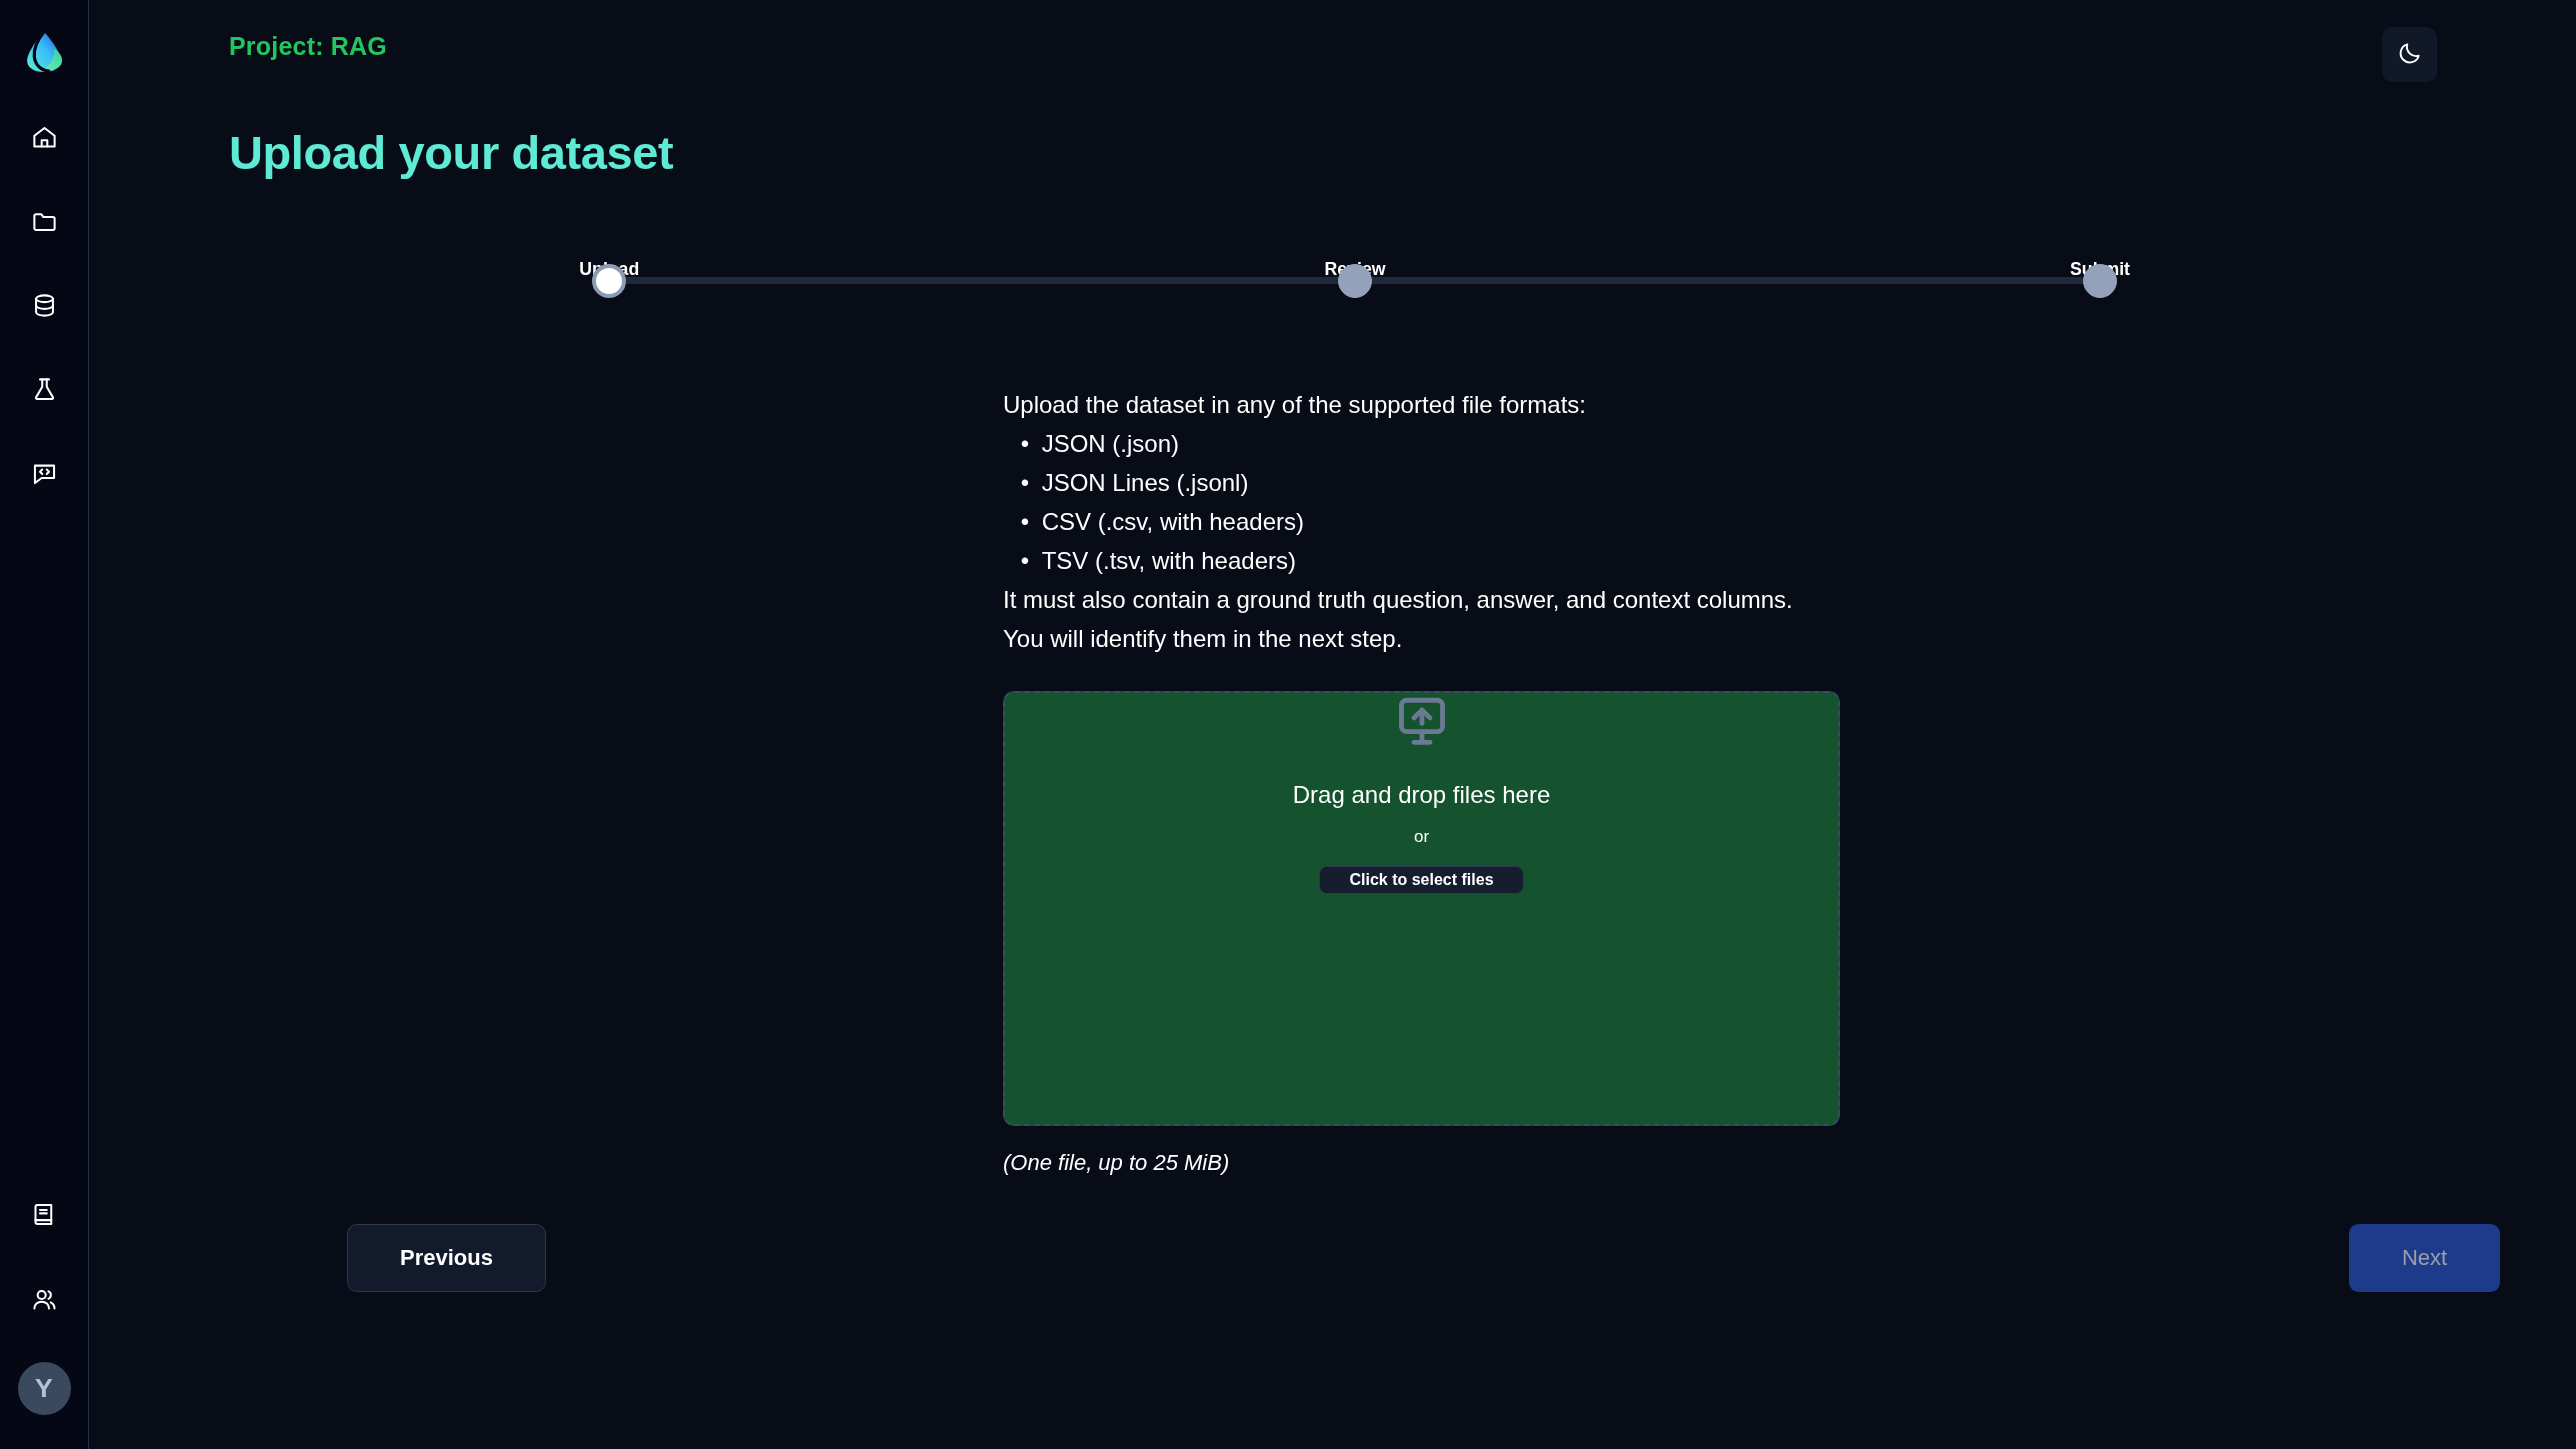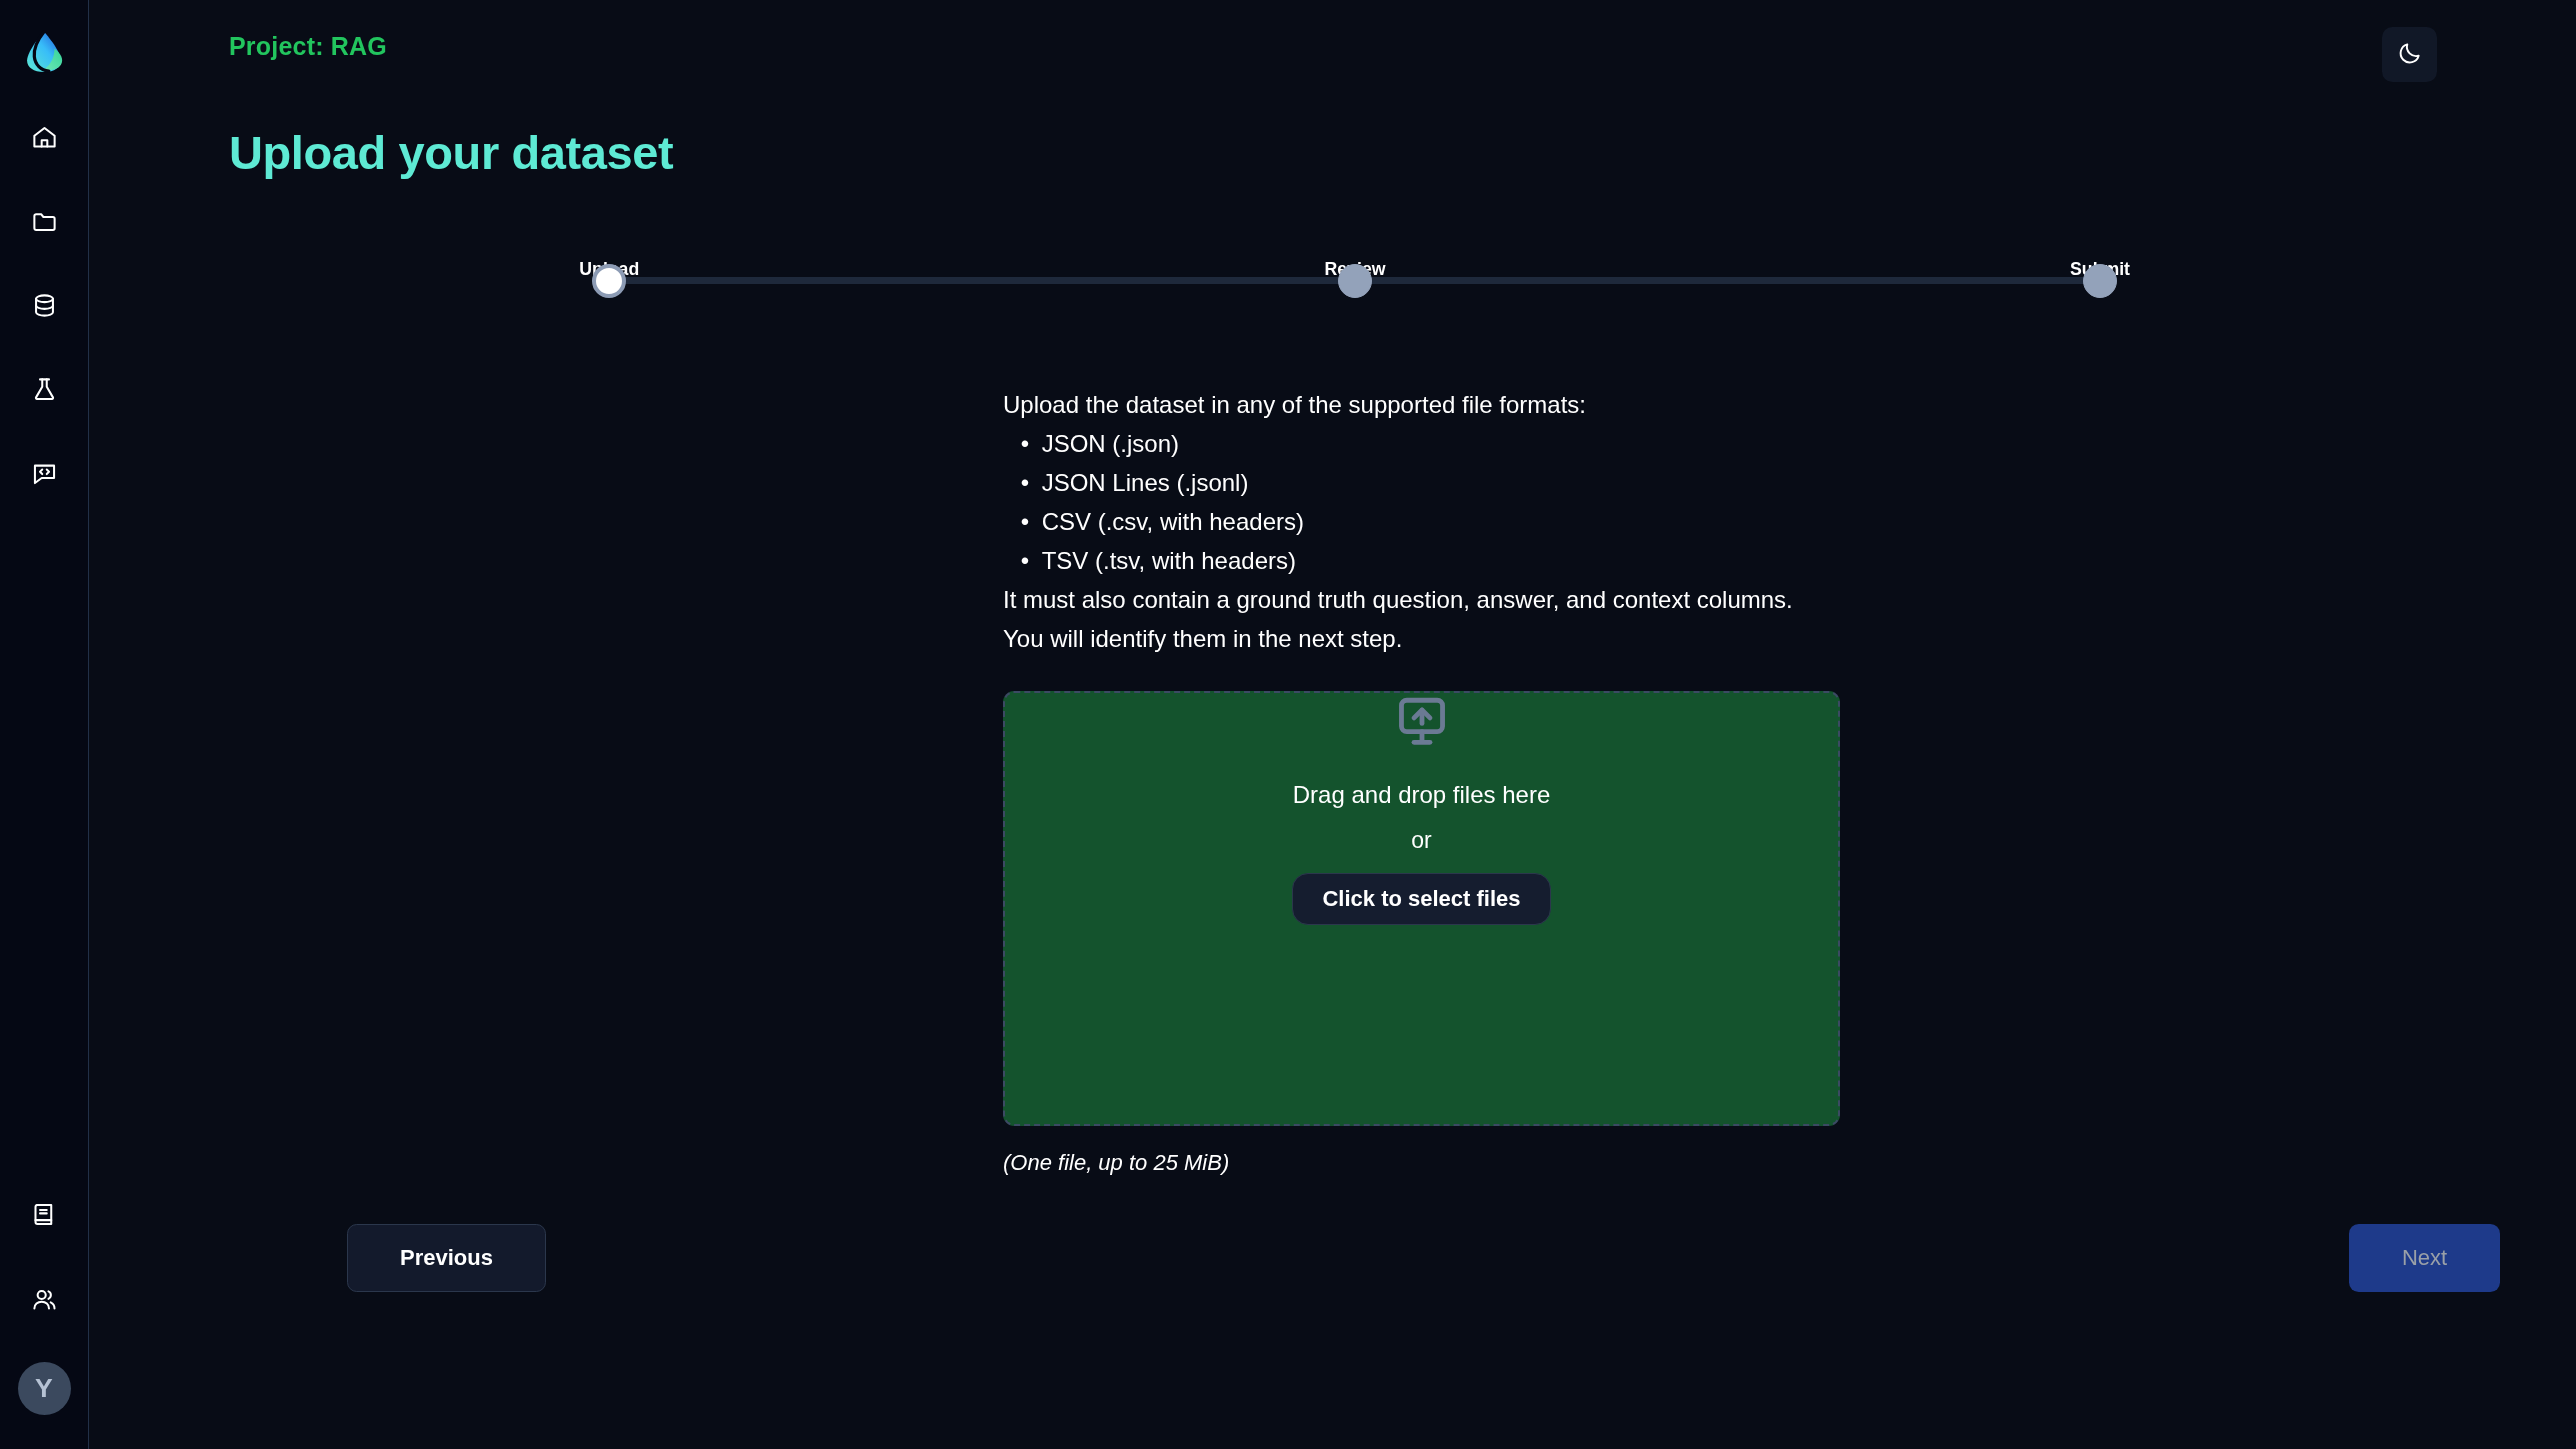--- a/index.html
+++ b/index.html
@@ -206,32 +206,32 @@
     justify-content: flex-start;
     cursor: pointer;
   }
   #upload-icon { margin-bottom: 27px; }
   #drop-text {
     font-size: 24px;
     color: #ffffff;
     margin-bottom: 17.7px;
   }
   #drop-or {
-    font-size: 23px;
+    font-size: 17px;
     color: #ffffff;
     margin-bottom: 19.3px;
   }
   #select-files-btn {
     background: #151d2f;
     border: 1.6px solid #2b374c;
-    border-radius: 16px;
-    color: #ffffff;
-    font-size: 22px;
+    border-radius: 8px;
+    color: #ffffff;
+    font-size: 16px;
     font-weight: bold;
-    padding: 12px 29px;
+    padding: 4px 29px;
     cursor: pointer;
     font-family: "Liberation Sans", sans-serif;
   }
 
   #file-hint {
     position: absolute;
     left: 912px;
     top: 1150px;
     width: 837px;
     font-size: 22px;

